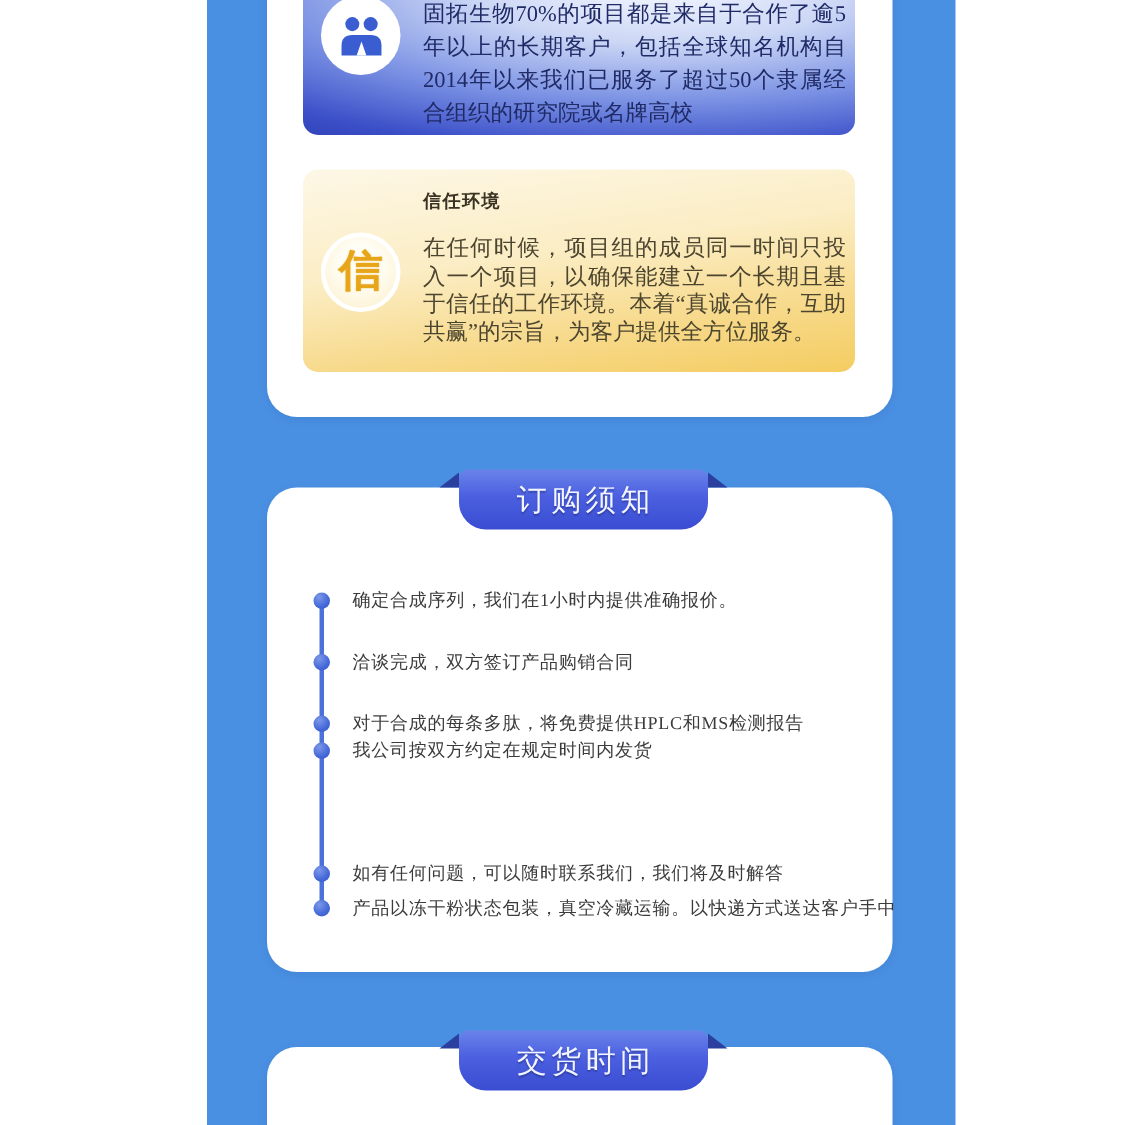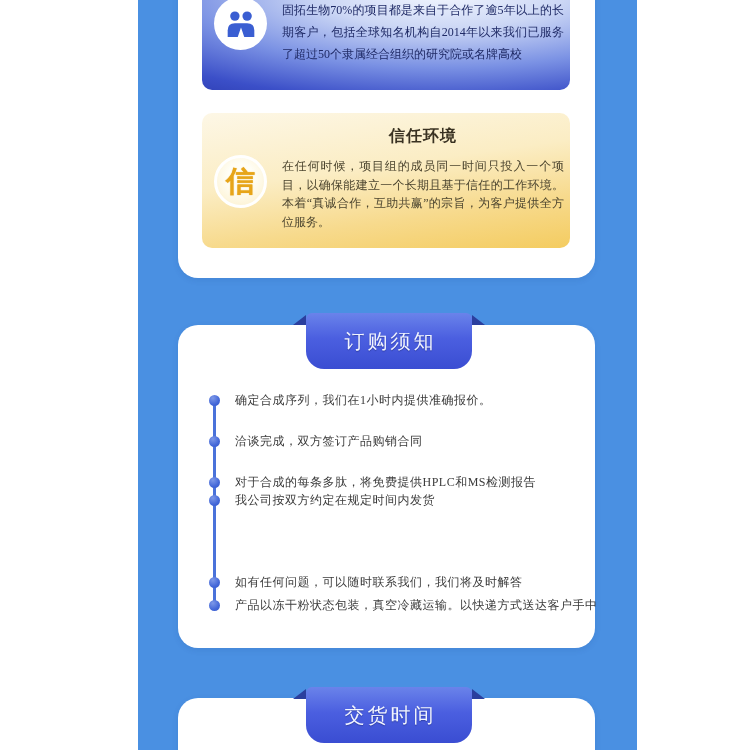--- a/index.html
+++ b/index.html
@@ -44,31 +44,31 @@
   .icon-people{background:#ffffff;}
   .icon-people svg{width:36px;height:36px;}
   .icon-trust{
     background:radial-gradient(circle at 50% 40%,#fffef6 35%,#fcefc8 100%);
     border:3px solid #ffffff;
     color:#e7a519;font-size:29px;font-weight:bold;line-height:1;
     text-shadow:0 0 1px #e7a519;
   }
   .card-body{
     position:absolute;left:80px;top:44px;width:282px;
-    font-size:12px;line-height:22px;color:#1f2a66;text-align:justify;
+    font-size:15px;line-height:22px;color:#1f2a66;text-align:justify;
   }
   .card-trust .card-body{line-height:18.5px;color:#4c452f;}
   .card-title{
     position:absolute;left:80px;top:13px;width:282px;
-    font-size:16px;font-weight:bold;color:#3a3222;letter-spacing:1px;text-align:center;
+    font-size:12px;font-weight:bold;color:#3a3222;letter-spacing:1px;
   }
 
   
   .ribbon{
-    position:absolute;left:306px;width:166px;height:56px;
+    position:absolute;left:306px;width:166px;height:40px;
     border-radius:6px 6px 18px 18px;
     background:linear-gradient(180deg,#6a83ea 0%,#4b5fe0 45%,#3a4dd2 100%);
     color:#f2f5ff;font-size:20px;letter-spacing:3px;
     display:flex;align-items:center;justify-content:center;
     padding-left:3px;box-sizing:border-box;z-index:3;
     text-shadow:0 1px 1px rgba(20,30,90,0.4);
   }
   .ribbon-order{top:313px;}
   .ribbon-delivery{top:687px;}
   .fold{position:absolute;width:0;height:0;top:2px;}

